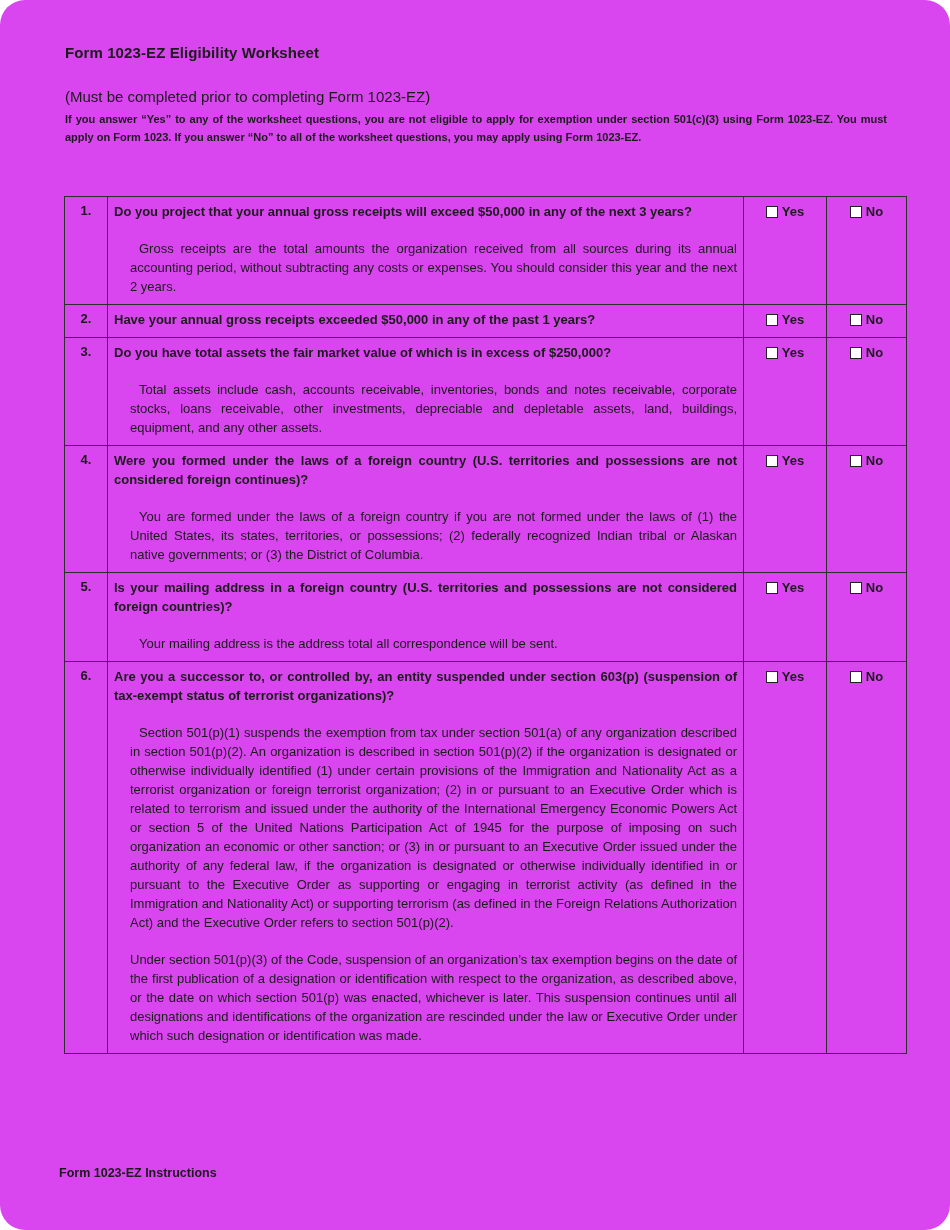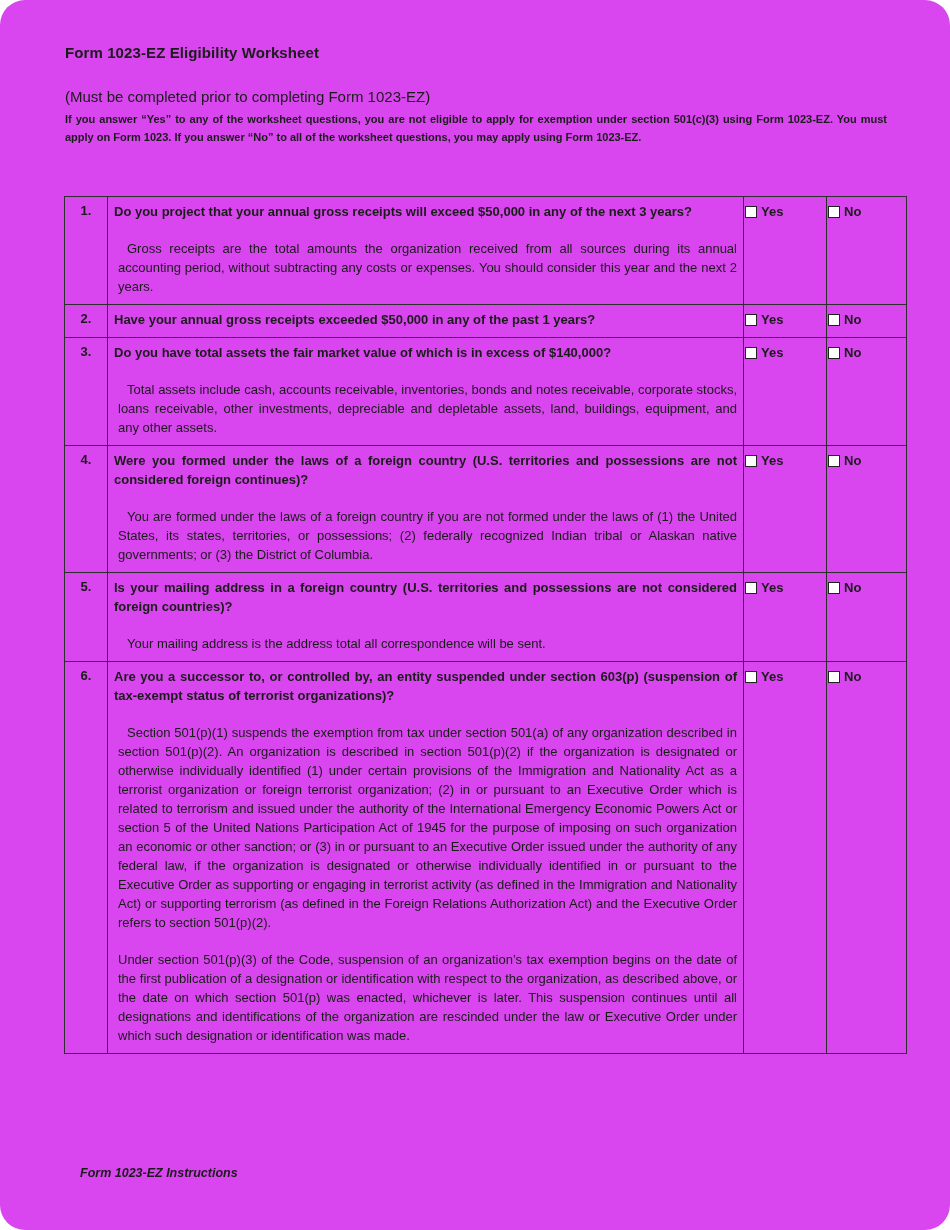--- a/index.html
+++ b/index.html
@@ -9,33 +9,33 @@
   .title    { position: absolute; left: 65px; top: 44px;  font-size: 15px; font-weight: bold; letter-spacing: .1px; }
   .subtitle { position: absolute; left: 65px; top: 88px;  font-size: 15px; }
   .intro    { position: absolute; left: 65px; top: 110px; width: 822px; font-size: 11px;
               font-weight: bold; line-height: 18px; text-align: justify; }
 
   table.worksheet { position: absolute; left: 64px; top: 196px; width: 821px;
                     border-collapse: collapse; table-layout: fixed; }
   table.worksheet td { border: 1.5px solid #2e2e2e; vertical-align: top; font-size: 13px; }
   td.num   { width: 40px;  text-align: center; font-weight: bold; padding-top: 6px; }
   td.qcell { width: 623px; padding: 5px 6px 8px 6px; }
-  td.yn    { width: 80px;  padding-top: 7px; white-space: nowrap; }
+  td.yn    { width: 80px;  text-align: center; padding-top: 7px; white-space: nowrap; }
   td.yn2   { width: 77px; margin-top: 26px; }
 
   .q  { margin: 0; font-weight: bold; text-align: justify; line-height: 19px; }
-  .d  { margin: 18px 0 0 4px; text-align: justify; line-height: 19px; }
+  .d  { margin: 18px 0 0 16px; text-align: justify; line-height: 19px; }
   .d1 { text-indent: 9px; }
   .d:empty { display: none; }
 
   .cb  { display: inline-flex; align-items: center; gap: 4px; cursor: pointer; }
   .box { width: 10px; height: 10px; border: 1.5px solid #222; display: inline-block; background: #fff; }
   .lbl { font-weight: bold; font-size: 13px; }
 
-  .footer-left { position: absolute; left: 80px; top: 1166px; font-size: 12.5px; font-weight: bold; font-style: italic; }
+  .footer-left { position: absolute; left: 59px; top: 1166px; font-size: 12.5px; font-weight: bold; }
   .footer-page { position: absolute; left: 0; top: 1233px; width: 950px; text-align: center;
                  font-size: 12.5px; font-weight: bold; }
 </style>
 </head>
 <body>
 
 <div class="page">
 
   <div class="title">Form 1023-EZ Eligibility Worksheet</div>
   <div class="subtitle">(Must be completed prior to completing Form 1023-EZ)</div>
@@ -68,21 +68,21 @@
               <span class="lbl">Yes</span>
             </span></td>
         <td class="yn yn2"><span class="cb">
               <span class="box"></span>
               <span class="lbl">No</span>
             </span></td>
       </tr>
       <tr>
         <td class="num">3.</td>
         <td class="qcell">
-            <p class="q">Do you have total assets the fair market value of which is in excess of $140,000?</p>
+            <p class="q">Do you have total assets the fair market value of which is in excess of $250,000?</p>
             <p class="d d1">Total assets include cash, accounts receivable, inventories, bonds and notes receivable, corporate stocks, loans receivable, other investments, depreciable and depletable assets, land, buildings, equipment, and any other assets.</p>
           </td>
         <td class="yn"><span class="cb">
               <span class="box"></span>
               <span class="lbl">Yes</span>
             </span></td>
         <td class="yn yn2"><span class="cb">
               <span class="box"></span>
               <span class="lbl">No</span>
             </span></td>

